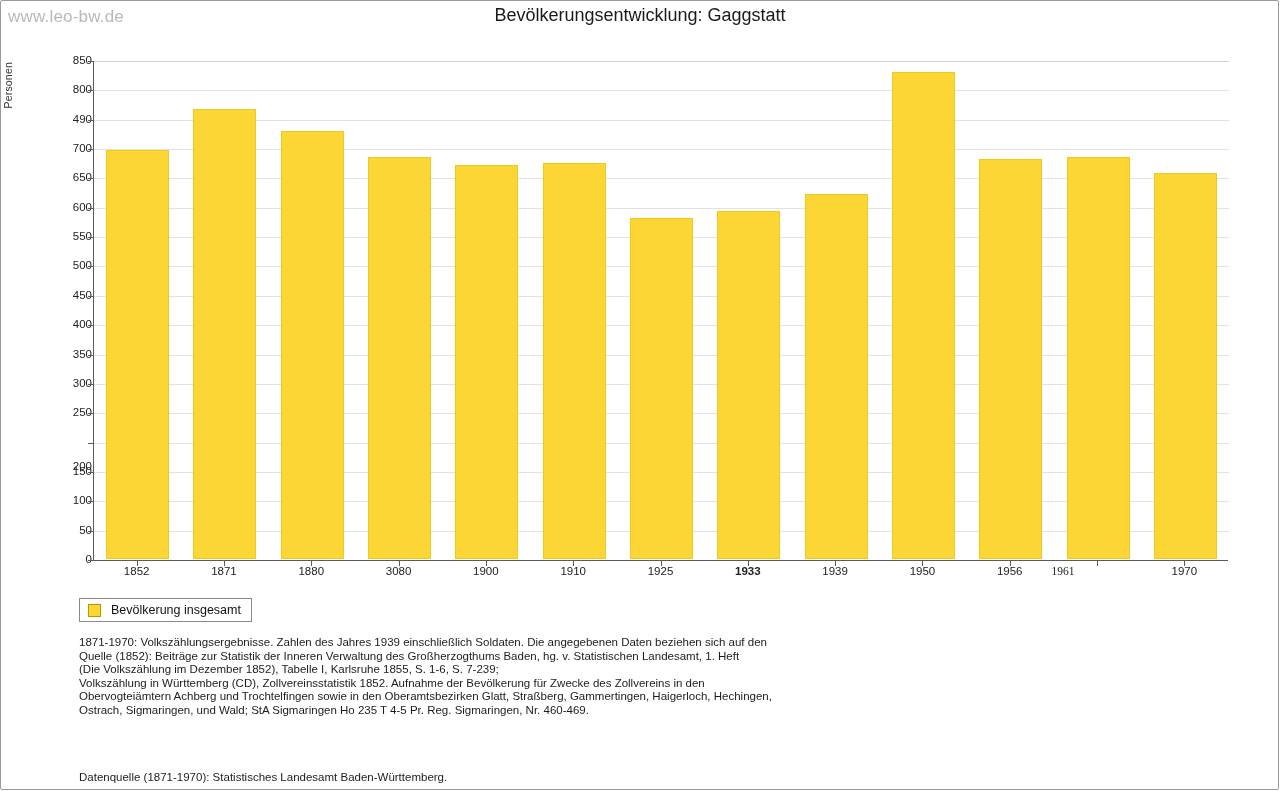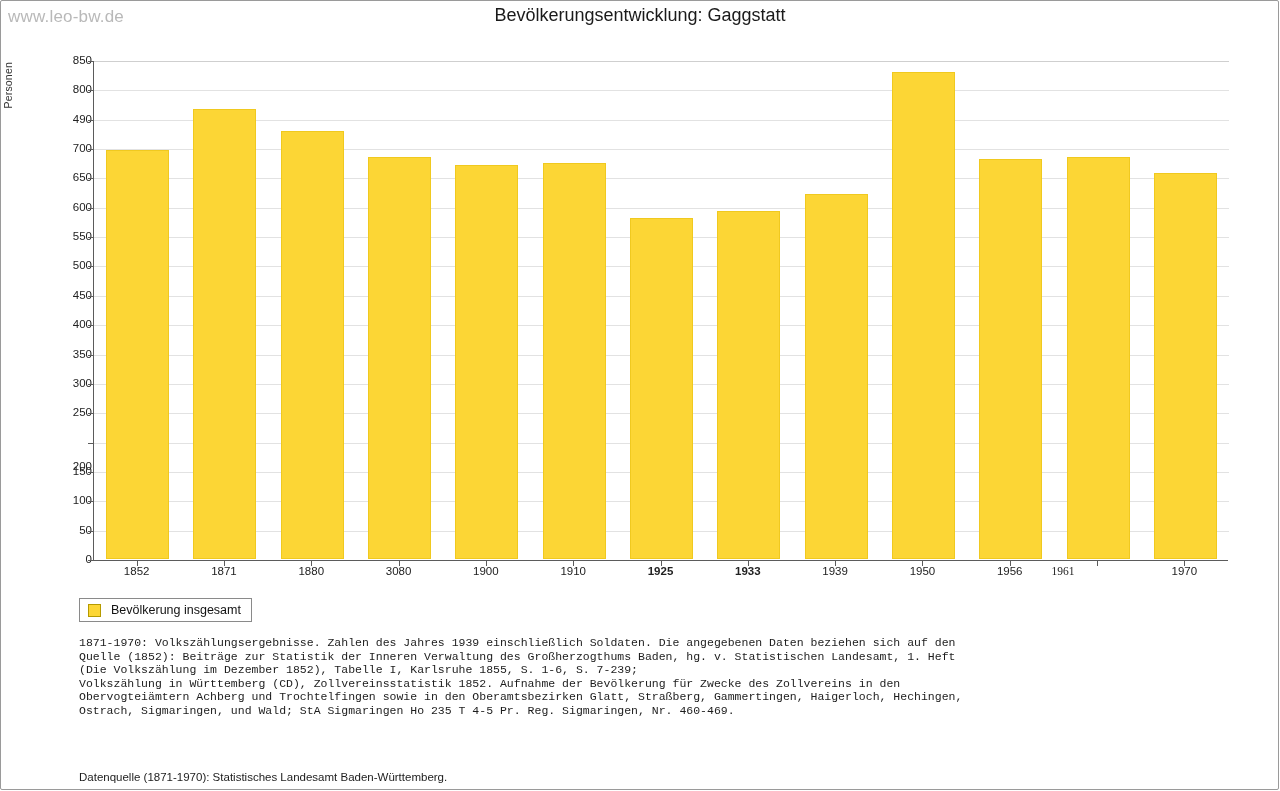--- a/index.html
+++ b/index.html
@@ -151,21 +151,20 @@
     position: absolute;
     left: 79px;
     top: 636px;
     width: 1100px;
     font-size: 11.5px;
     color: #1c1c1c;
     line-height: 13.6px;
   }
   #notes .note-line {
     white-space: pre-wrap;
-    font-family: Liberation Mono, monospace;
   }
   #source {
     position: absolute;
     left: 79px;
     top: 739px;
     font-size: 11.5px;
     color: #1c1c1c;
     margin-top: 32px;
   }
 </style>
@@ -263,21 +262,21 @@
       <div class="xtick-label" style="left: 183.962px;">1871</div>
       <div class="xtick-mark" style="left: 311.269px;"></div>
       <div class="xtick-label" style="left: 271.269px;">1880</div>
       <div class="xtick-mark" style="left: 398.577px;"></div>
       <div class="xtick-label" style="left: 358.577px;">3080</div>
       <div class="xtick-mark" style="left: 485.885px;"></div>
       <div class="xtick-label" style="left: 445.885px;">1900</div>
       <div class="xtick-mark" style="left: 573.192px;"></div>
       <div class="xtick-label" style="left: 533.192px;">1910</div>
       <div class="xtick-mark" style="left: 660.5px;"></div>
-      <div class="xtick-label" style="left: 620.5px; font-weight: bold;">1925</div>
+      <div class="xtick-label" style="left: 620.5px;">1925</div>
       <div class="xtick-mark" style="left: 747.808px;"></div>
       <div class="xtick-label" style="left: 707.808px; font-weight: bold;">1933</div>
       <div class="xtick-mark" style="left: 835.115px;"></div>
       <div class="xtick-label" style="left: 795.115px;">1939</div>
       <div class="xtick-mark" style="left: 922.423px;"></div>
       <div class="xtick-label" style="left: 882.423px;">1950</div>
       <div class="xtick-mark" style="left: 1009.73px;"></div>
       <div class="xtick-label" style="left: 969.731px;">1956</div>
       <div class="xtick-mark" style="left: 1097.04px;"></div>
       <div class="xtick-label" style="left: 1023px; font-family: Liberation Serif, serif;">1961</div>

